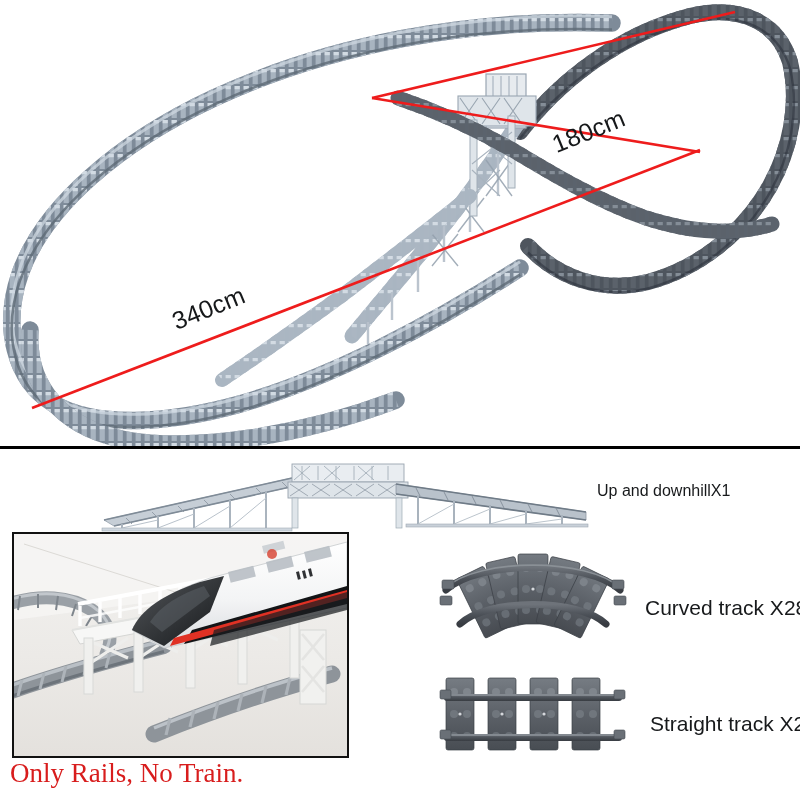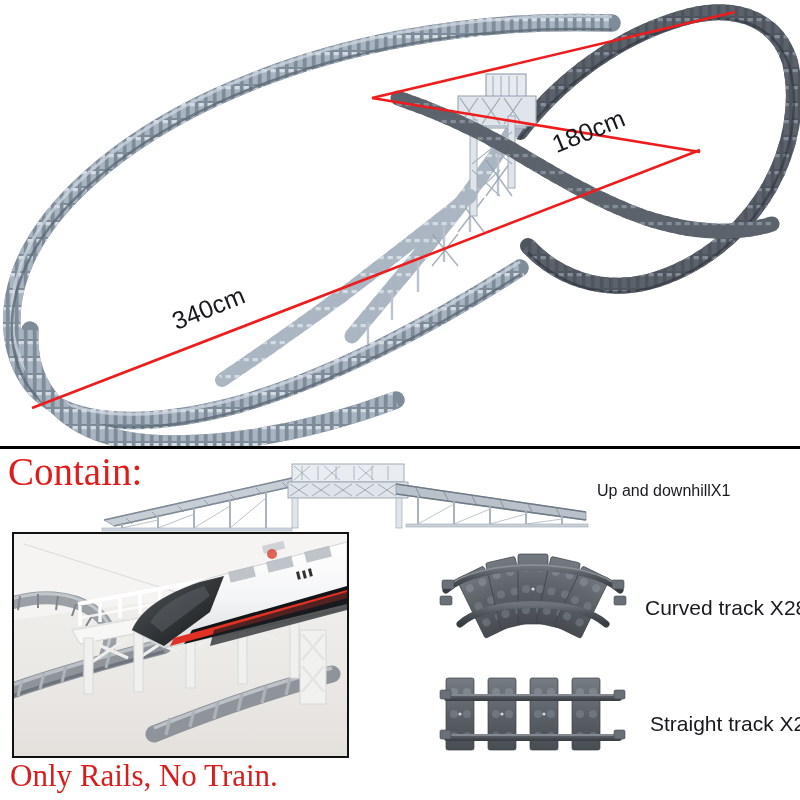--- a/index.html
+++ b/index.html
@@ -30,21 +30,21 @@
   #ramp-svg{position:absolute;left:0;top:0;}
   #ramp-label{position:absolute;left:597px;top:482px;font-size:16px;color:#17191b;white-space:nowrap;}
 
   
   #photo{position:absolute;left:12px;top:532px;width:333px;height:222px;
          border:2px solid #111;overflow:hidden;background:#efeeec;}
   #photo-svg{position:absolute;left:0;top:0;}
 
   
   #only-rails{position:absolute;left:10px;top:760px;font-family:"Liberation Serif",serif;
-        font-size:31px;color:#d81d1d;font-weight:400;line-height:1;white-space:nowrap;}
+        font-size:27px;color:#d81d1d;font-weight:400;line-height:1;white-space:nowrap;}
 
   
   .part-img{position:absolute;}
   #curved-img{left:438px;top:552px;}
   #straight-img{left:438px;top:672px;}
   .part-label{position:absolute;font-size:21px;color:#17191b;white-space:nowrap;}
   #curved-label{left:645px;top:596px;}
   #straight-label{left:650px;top:712px;}
 </style>
 </head>
@@ -202,21 +202,20 @@
         <line x1="372" y1="98" x2="700" y2="152" stroke="#ee1c1c" stroke-width="2.6"></line>
       </g>
     </svg>
 
     <div class="dim-label" id="dim-340">340cm</div>
     <div class="dim-label" id="dim-180">180cm</div>
   </div>
 
   <div id="divider"></div>
 
-  <div id="contain-heading">Contain:</div>
 
   <div id="ramp-wrap">
     <svg id="ramp-svg" width="500" height="74" viewBox="0 0 500 74">
 
       <g>
         <path d="M 8 62 L 196 20 L 208 26 L 18 68 Z" fill="#c6ced6" stroke="#97a2ad" stroke-width="0.8"></path>
         <path d="M 8 62 L 196 20" stroke="#7f8b97" stroke-width="1.6" fill="none"></path>
         <path d="M 18 68 L 208 26" stroke="#7f8b97" stroke-width="1.6" fill="none"></path>
         <g stroke="#8e99a4" stroke-width="0.9">
           <path d="M 30 60 L 36 66 M 56 54 L 62 60 M 82 48 L 88 54 M 108 42 L 114 48

